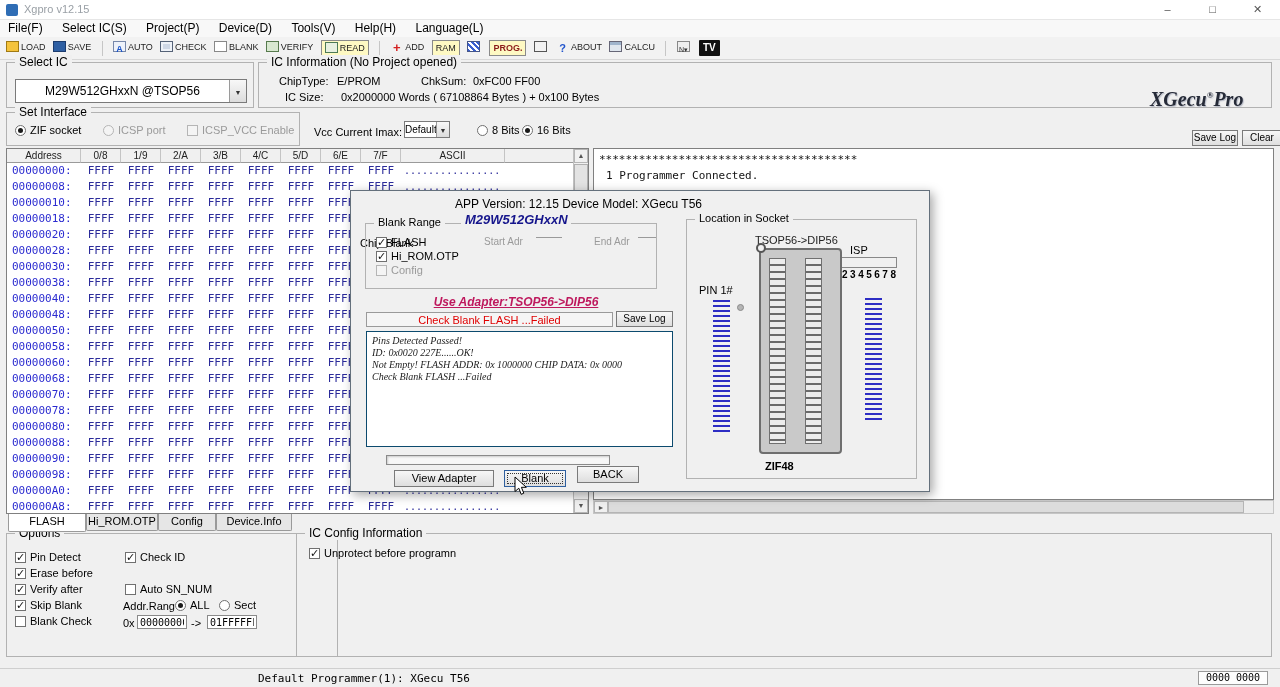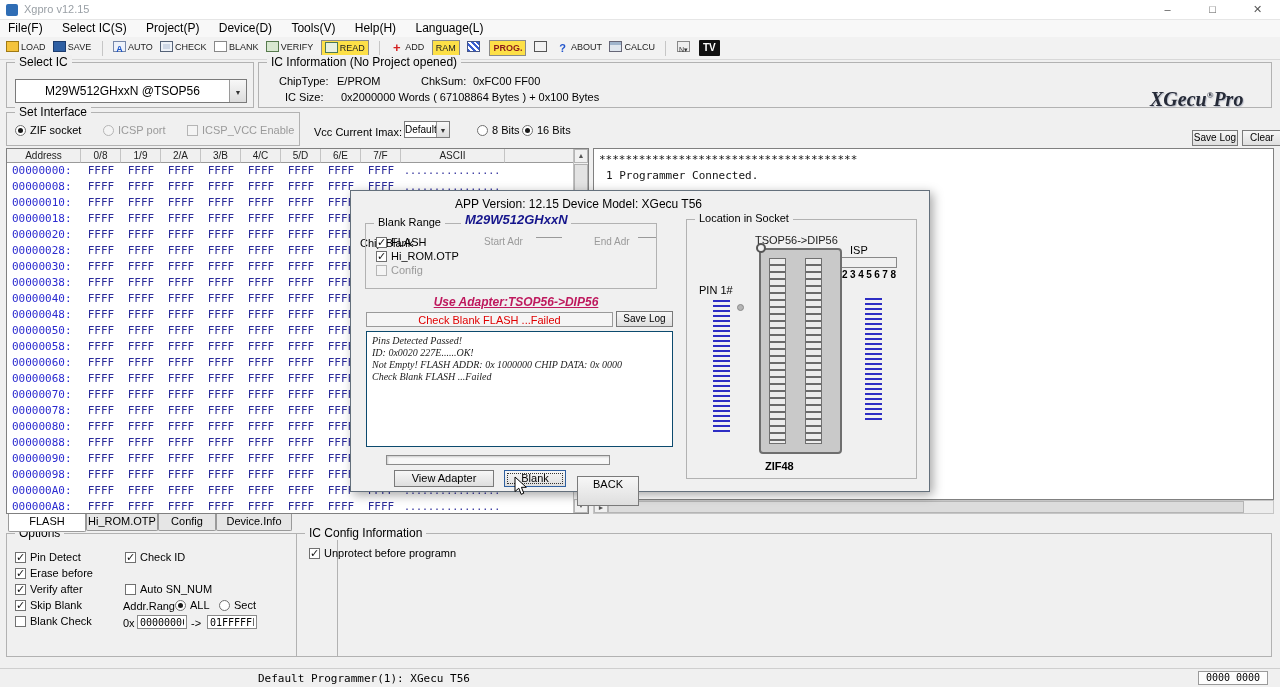--- a/index.html
+++ b/index.html
@@ -11,21 +11,21 @@
 #title-text{position:absolute;left:24px;top:3px;color:#9aa0a6;font-size:11px;}
 .wbtn{position:absolute;top:0;width:45px;height:20px;text-align:center;line-height:19px;color:#555;font-size:11px;}
 #btn-min{right:90px;}#btn-max{right:45px;}#btn-close{right:0;}
 #btn-min::before{content:"–";}#btn-max::before{content:"□";}#btn-close::before{content:"✕";}
 
 #menubar{position:absolute;left:0;top:20px;width:1280px;height:17px;background:#f8f8f8;}
 .menu-item{display:inline-block;padding:1px 8px 0 8px;font-size:12px;}
 
 #toolbar{position:absolute;left:0;top:37px;width:1280px;height:23px;background:#f2f2f2;border-bottom:1px solid #d8d8d8;padding:3px 4px;white-space:nowrap;}
 .titem{display:inline-block;height:16px;line-height:15px;margin:0 2px;font-size:9px;color:#222;vertical-align:middle;}
-.titem.boxed{border:1px solid #8a8a8a;padding:0 3px;background:#fde047;}
+.titem.boxed{border:1px solid #8a8a8a;padding:0 3px;background:#fef9c3;}
 .tsep{display:inline-block;width:1px;height:15px;background:#c6c6c6;margin:0 5px;vertical-align:middle;}
 .ticon{display:inline-block;width:13px;height:11px;vertical-align:-2px;margin-right:2px;position:relative;}
 .i-load{background:#f5c33b;border:1px solid #a07a14;}
 .i-save{background:#2e5fa3;border:1px solid #1c3c6e;}
 .i-auto{background:#eef2fa;border:1px solid #7788aa;text-align:center;}
 .i-auto::before{content:"A";color:#1a54c8;font-weight:bold;font-size:9px;line-height:10px;}
 .i-chip{background:#cfd8e6;border:1px solid #556277;box-shadow:inset 0 0 0 2px #eef2f8;}
 .i-blank{background:#fff;border:1px solid #888;}
 .i-verify{background:#d8e8d0;border:1px solid #567a4d;}
 .i-read{background:#e8f0e0;border:1px solid #4d7a55;}
@@ -101,21 +101,21 @@
 #dlg-range .glabel{font-size:11px;}
 .dlg-cb-row{position:absolute;left:10px;font-size:11px;}
 .adr-line{display:inline-block;border-bottom:1px solid #9a9a9a;vertical-align:baseline;}
 #dlg-adapter{position:absolute;left:0;top:104px;width:330px;text-align:center;color:#be185d;font-weight:bold;font-style:italic;text-decoration:underline;font-size:12px;}
 #dlg-status{position:absolute;left:15px;top:121px;width:247px;height:15px;border:1px solid #9a9a9a;background:#f5f5f5;color:#e00000;text-align:center;font-size:11px;line-height:14px;}
 #dlg-savelog{left:265px;top:120px;width:57px;height:16px;line-height:14px;font-size:10px;}
 #dlg-log{position:absolute;left:15px;top:140px;width:307px;height:116px;background:#fff;border:1px solid #0c4a6e;padding:3px 5px;font-family:"Liberation Serif",serif;font-style:italic;font-size:10px;line-height:12px;color:#222;}
 #dlg-progress{position:absolute;left:35px;top:264px;width:224px;height:10px;background:#f7f7f7;border:1px solid #8a8a8a;box-shadow:inset 1px 1px 2px rgba(0,0,0,.18);}
 #dlg-viewadapter{left:43px;top:279px;width:100px;height:17px;line-height:15px;}
 #dlg-blank{left:153px;top:279px;width:62px;height:17px;line-height:15px;border:1px solid #2f5f9e;outline:1px dotted #333;outline-offset:-4px;}
-#dlg-back{left:226px;top:285px;width:62px;height:30px;line-height:15px;}
+#dlg-back{left:226px;top:275px;width:62px;height:17px;line-height:15px;}
 #dlg-socket{left:335px;top:28px;width:231px;height:260px;}
 #dlg-socket .glabel{font-size:11px;}
 .sock-adapter{position:absolute;left:68px;top:14px;font-size:11px;color:#222;}
 .isp-label{position:absolute;left:163px;top:24px;font-size:11px;}
 .isp-grid{position:absolute;left:146px;top:37px;width:64px;height:11px;background:#fff repeating-linear-gradient(to right,#777 0 1px,transparent 1px 8px),repeating-linear-gradient(to bottom,#777 0 1px,transparent 1px 5px);border:1px solid #888;}
 .isp-pins{position:absolute;left:147px;top:49px;font-size:10px;font-weight:bold;letter-spacing:2.5px;}
 .pin1-label{position:absolute;left:12px;top:64px;font-size:11px;}
 .comb{position:absolute;background:repeating-linear-gradient(to bottom,#2d2dc4 0 2px,rgba(0,0,0,0) 2px 5px);}
 #comb-left{left:26px;top:80px;width:17px;height:134px;}
 #comb-right{left:178px;top:78px;width:17px;height:122px;}

